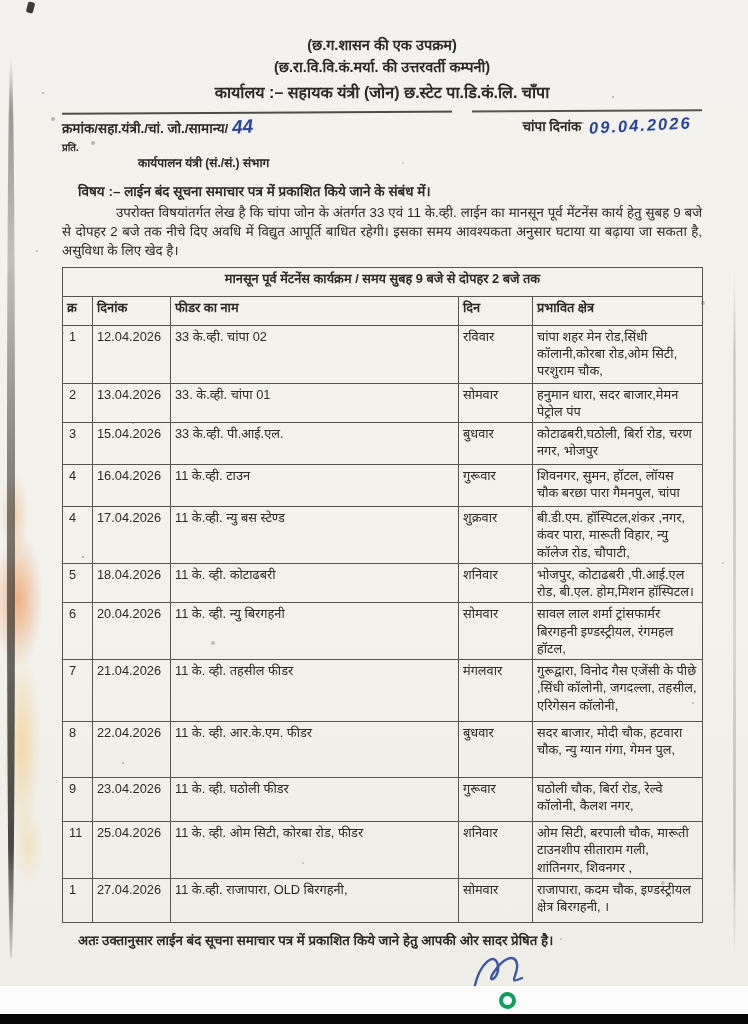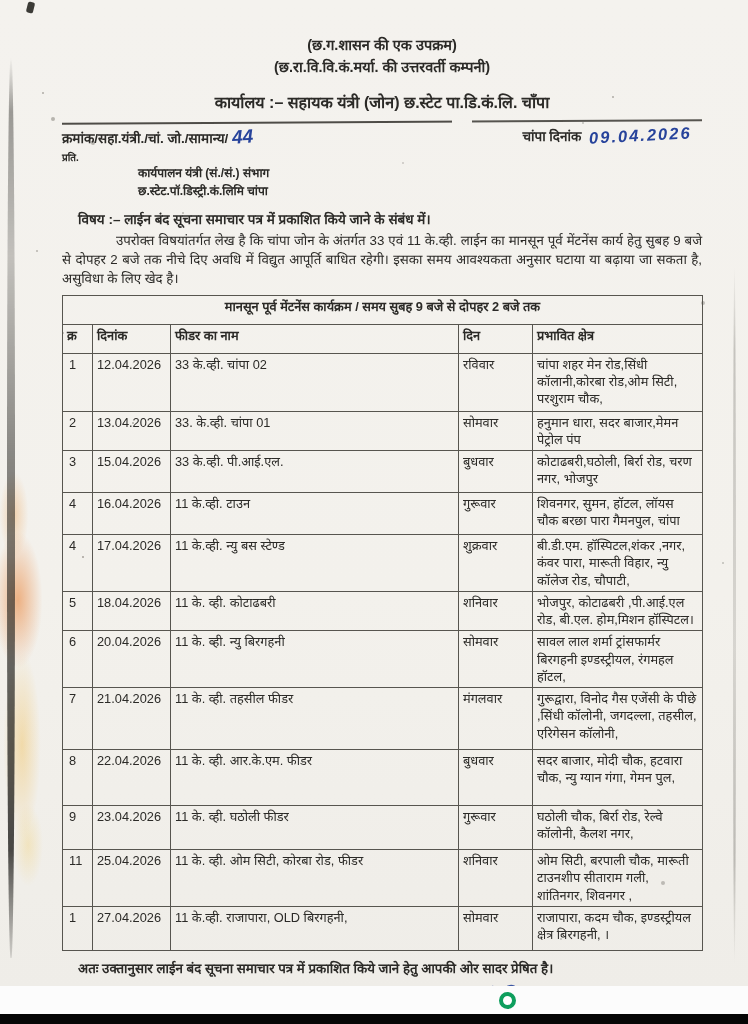--- a/index.html
+++ b/index.html
@@ -36,21 +36,21 @@
       692px 702px 0 0 rgba(70,65,58,.35), 122px 762px 0 0 rgba(70,65,58,.4),
       302px 862px 0 0 rgba(70,65,58,.3), 662px 882px 0 1px rgba(70,65,58,.3),
       582px 122px 0 0 rgba(70,65,58,.3), 402px 162px 0 0 rgba(70,65,58,.25),
       62px 332px 0 0 rgba(70,65,58,.35), 722px 562px 0 0 rgba(70,65,58,.3),
       42px 92px 0 0 rgba(70,65,58,.4), 52px 118px 0 1px rgba(70,65,58,.35),
       36px 250px 0 0 rgba(70,65,58,.35), 560px 938px 0 0 rgba(70,65,58,.3);
   }
   .content{position:relative;padding:34px 46px 0 62px;}
   .lh{ text-align:center; font-weight:600; }
   .lh1,.lh2{font-size:14.5px;line-height:1.55;}
-  .lh3{font-size:16px;line-height:1.5;margin-top:12px;text-align:center;}
+  .lh3{font-size:16px;line-height:1.5;margin-top:2px;text-align:center;}
   .rule{height:2px;margin-top:6px;
     background:linear-gradient(90deg,#4e4c47 0%,#4e4c47 61%,transparent 61%,transparent 64%,#56544f 64%,#56544f 100%);
     transform:rotate(-.3deg);}
   .ref-row{display:flex;justify-content:space-between;align-items:flex-start;margin-top:3px;font-size:13.5px;font-weight:600;}
   .hand{color:#27439b;font-style:italic;font-weight:600;}
   .ref-num{font-size:19px;display:inline-block;transform:rotate(-4deg);margin-left:4px;}
   .date-wrap{margin-right:10px;}
   .date-val{font-size:16.5px;letter-spacing:2px;display:inline-block;transform:rotate(-3deg);margin-left:8px;}
   .prati{font-size:10px;font-weight:600;margin-top:2px;}
   .addr{margin-left:76px;font-size:12px;font-weight:600;line-height:1.5;}
@@ -98,21 +98,20 @@
       <span>
         <span>क्रमांक/सहा.यंत्री./चां. जो./सामान्य/</span><span class="hand ref-num">44</span>
       </span>
       <span class="date-wrap">
         <span>चांपा दिनांक</span><span class="hand date-val">09.04.2026</span>
       </span>
     </div>
 
     <div class="prati">प्रति.</div>
     <div class="addr">कार्यपालन यंत्री (सं./सं.) संभाग</div>
-    <div class="addr">छ.स्टेट.पॉ.डिस्ट्री.कं.लिमि चांपा</div>
 
     <div class="subject">विषय :– लाईन बंद सूचना समाचार पत्र में प्रकाशित किये जाने के संबंध में।</div>
     <div class="para">उपरोक्त विषयांतर्गत लेख है कि चांपा जोन के अंतर्गत 33 एवं 11 के.व्ही. लाईन का मानसून पूर्व मेंटनेंस कार्य हेतु सुबह 9 बजे से दोपहर 2 बजे तक नीचे दिए अवधि में विद्युत आपूर्ति बाधित रहेगी। इसका समय आवश्यकता अनुसार घटाया या बढ़ाया जा सकता है, असुविधा के लिए खेद है।</div>
 
     <table class="sched">
       <colgroup>
           <col style="width:30px">
           <col style="width:78px">
           <col style="width:288px">
           <col style="width:74px">

